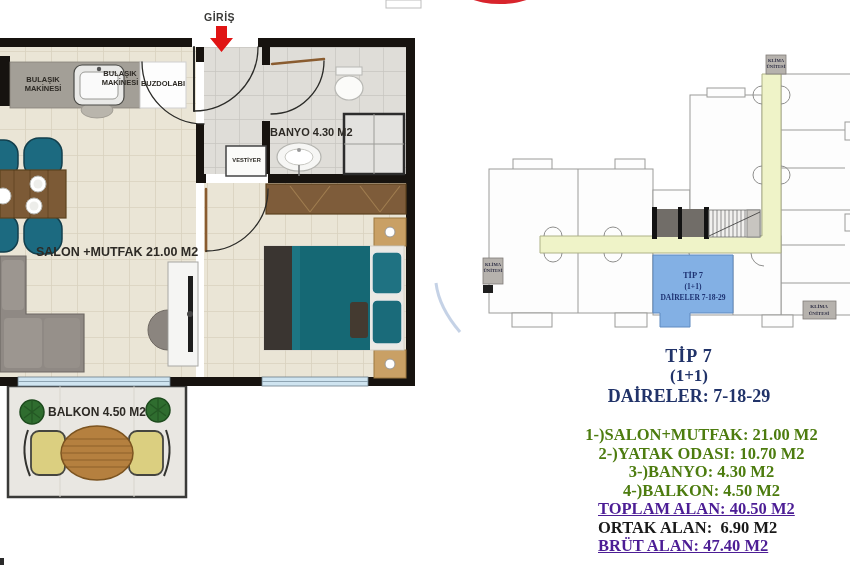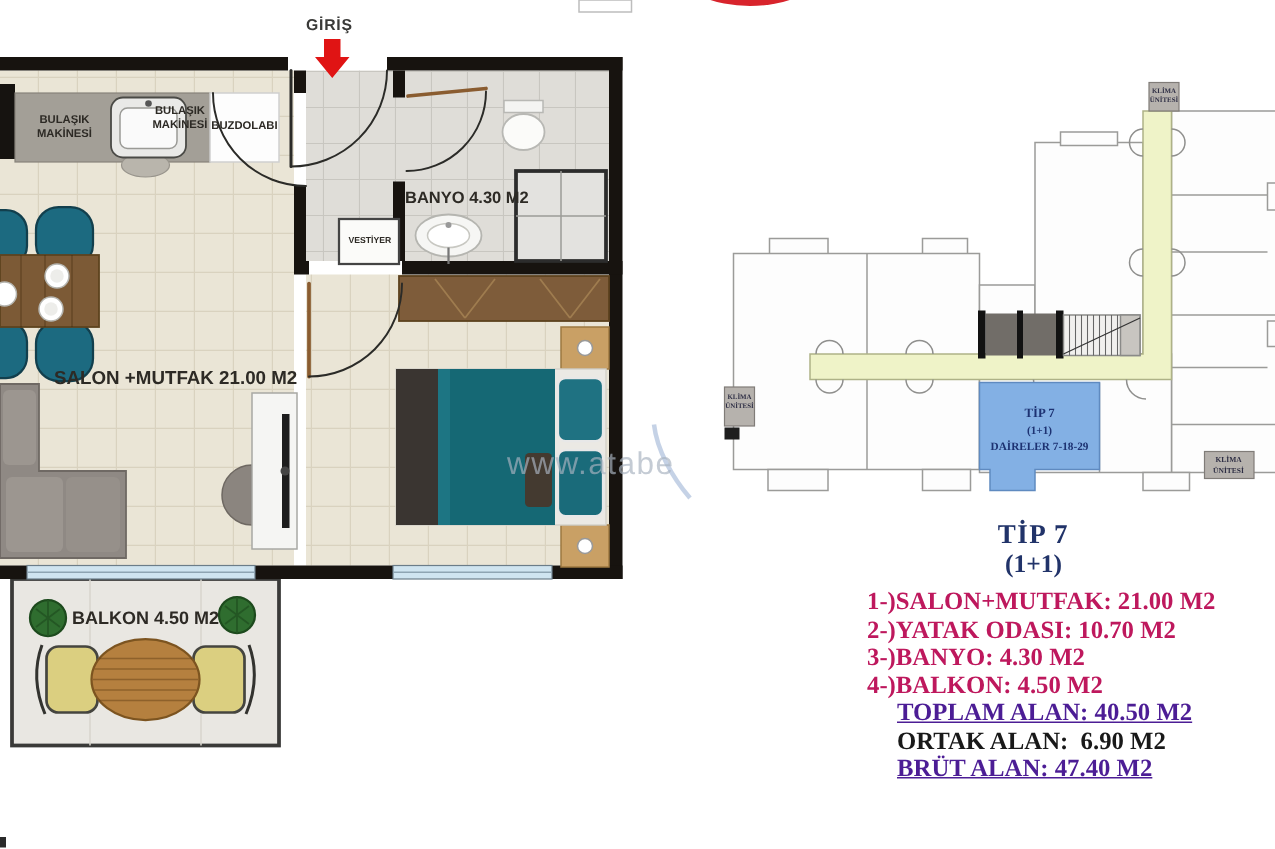--- a/index.html
+++ b/index.html
@@ -9,21 +9,21 @@
   .plabel{position:absolute;font-weight:bold;color:#2d2a25;white-space:nowrap;}
   .plabel.small{line-height:9px;text-align:center;white-space:normal;}
   .wm1{position:absolute;font-weight:bold;letter-spacing:3px;color:rgba(141,166,205,.62);
        font-size:34px;}
   .wm2{position:absolute;color:rgba(168,178,192,.68);font-size:21px;letter-spacing:1px;}
   .details{position:absolute;left:553px;top:347px;width:272px;text-align:center;
            font-family:"Liberation Serif",serif;font-weight:bold;}
   .details .h1{font-size:18px;line-height:19px;letter-spacing:1px;}
   .details .h2{font-size:17px;line-height:18px;margin-top:1px;}
   .details .h3{font-size:18px;line-height:19px;margin-top:2px;}
-  .details .list{margin-top:7px;text-align:left;margin-left:25px;color:#be185d;}
+  .details .list{margin-top:20px;text-align:center;margin-left:25px;color:#4d7c0f;}
   .details .list div{font-size:16.5px;line-height:18.5px;white-space:pre;}
   .details .totals{text-align:left;margin-left:45px;color:#191919;}
   .details .totals div{font-size:16.5px;line-height:18.5px;white-space:pre;}
   .navy{color:#213369;}
   .red{color:#4c1d95;text-decoration:underline;}
   .tiny{transform:scale(.72);transform-origin:center;font-size:8px;}
 </style>
 </head>
 <body>
 
@@ -270,25 +270,25 @@
 
 <div class="plabel" style="left:270px;top:126px;font-size:11px;">BANYO 4.30 M2</div>
 
 <div class="plabel small tiny" style="left:227px;top:156px;width:38px;">VESTİYER</div>
 
 <div class="plabel" style="left:36px;top:245px;font-size:12.5px;text-align:center;">SALON +MUTFAK 21.00 M2</div>
 
 
 <div class="plabel" style="left:48px;top:405px;font-size:12px;">BALKON 4.50 M2</div>
 
-<div class="wm2" style="left:338px;top:298px;">www.atabe</div>
 
 <div class="details">
   <div class="h1 navy">TİP 7</div>
   <div class="h2 navy">(1+1)</div>
+  <div class="h3 navy">DAİRELER: 7-18-29</div>
   <div class="list">
     <div>1-)SALON+MUTFAK: 21.00 M2</div>
     <div>2-)YATAK ODASI: 10.70 M2</div>
     <div>3-)BANYO: 4.30 M2</div>
     <div>4-)BALKON: 4.50 M2</div>
   </div>
   <div class="totals">
     <div class="red">TOPLAM ALAN: 40.50 M2</div>
     <div>ORTAK ALAN:  6.90 M2</div>
     <div class="red">BRÜT ALAN: 47.40 M2</div>

